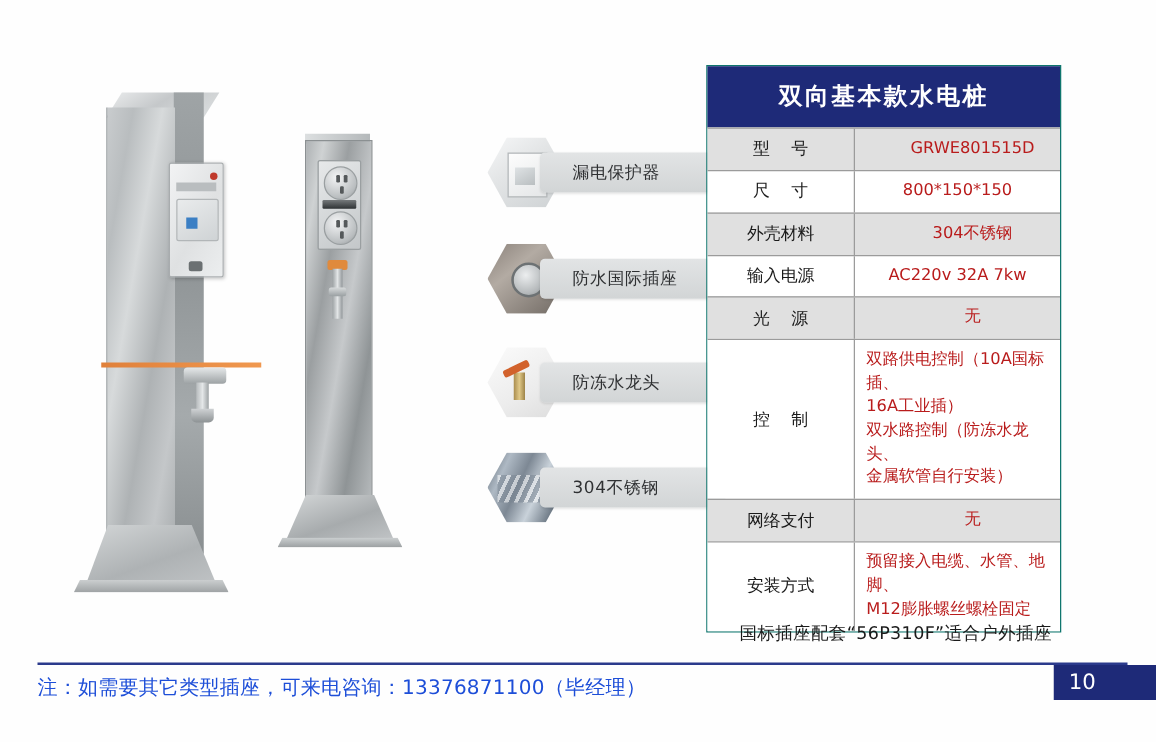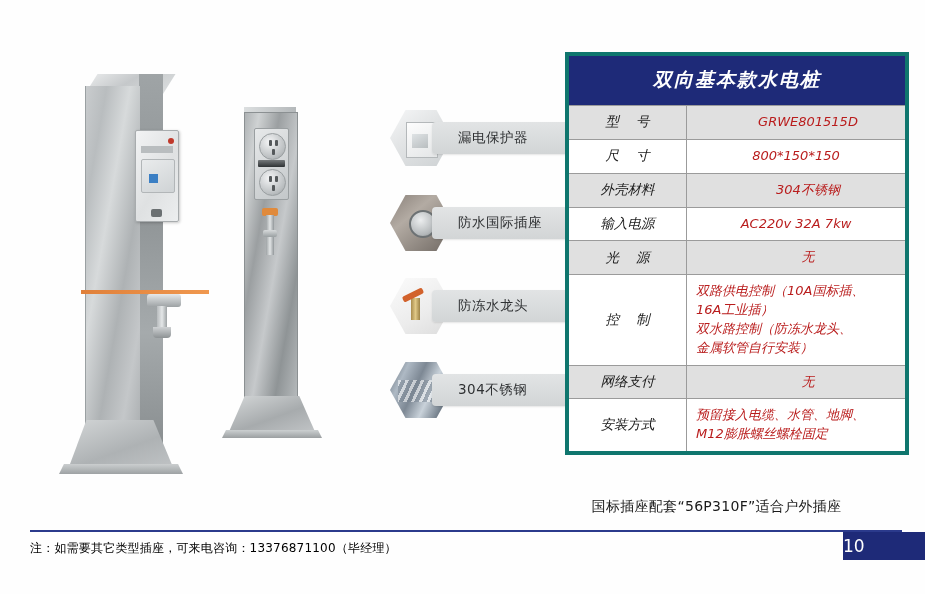--- a/index.html
+++ b/index.html
@@ -124,21 +124,21 @@
   .fill-tap{background:linear-gradient(150deg,#fbfbfb,#ececec 60%,#dcdcdc);}
   .fill-tap:after{content:"";position:absolute;left:21px;top:20px;width:9px;height:22px;
      background:linear-gradient(90deg,#a98c4e,#e0c887,#9d8348);}
   .fill-tap:before{content:"";position:absolute;left:12px;top:14px;width:22px;height:6px;
      background:#d2622c;border-radius:2px;transform:rotate(-26deg);z-index:2;}
   .fill-steel{background:linear-gradient(115deg,#5f6a75 0%,#aeb9c4 22%,#7d8894 42%,#c9d2da 62%,#6c7884 84%,#9aa5b0 100%);}
   .fill-steel:after{content:"";position:absolute;left:8px;top:18px;width:46px;height:22px;
      background:repeating-linear-gradient(115deg,rgba(255,255,255,.55) 0 3px,rgba(120,132,145,.5) 3px 7px);}
 
   
-  .spec{position:absolute;left:565px;top:52px;width:344px;border:4px solid #0f766e;box-sizing:border-box;font-style:italic;}
+  .spec{position:absolute;left:565px;top:52px;width:284px;border:1px solid #0f766e;box-sizing:border-box;}
   .spec-header{
     background:#1e2a78;color:#ffffff;
     text-align:center;font-size:19px;font-weight:bold;letter-spacing:2px;
     padding:11px 0 12px;
   }
   .spec-row{display:flex;border-top:1px solid #9b9b9b;}
   .spec-row.alt{background:#e0e0e0;gap:24px;}
   .spec-row.white{background:#ffffff;}
   .spec-k{
     width:118px;flex:0 0 118px;box-sizing:border-box;
@@ -156,26 +156,26 @@
   .spec-v.left{justify-content:flex-start;text-align:left;padding-left:9px;}
   .spec-note{
     position:absolute;left:565px;top:470px;width:303px;
     text-align:center;font-size:14px;color:#1a1a1a;letter-spacing:.3px;
     white-space:nowrap;
     margin-top:28px;
   }
 
   
   .footer-line{position:absolute;left:30px;top:530px;width:872px;height:2px;background:#2b3a8c;}
-  .footer-note{position:absolute;left:30px;top:540px;font-size:12px;color:#000000;letter-spacing:.2px;}
+  .footer-note{position:absolute;left:30px;top:540px;font-size:16px;color:#1d4ed8;letter-spacing:.2px;}
   .page-box{
     position:absolute;left:843px;top:532px;width:82px;height:28px;
     background:#1e2a78;color:#ffffff;
     display:flex;align-items:center;
-    box-sizing:border-box;
+    padding-left:12px;box-sizing:border-box;
     font-size:17px;
   }
 </style>
 </head>
 <body>
 
 <div class="slide">
 
   <div class="photo-area">
 

